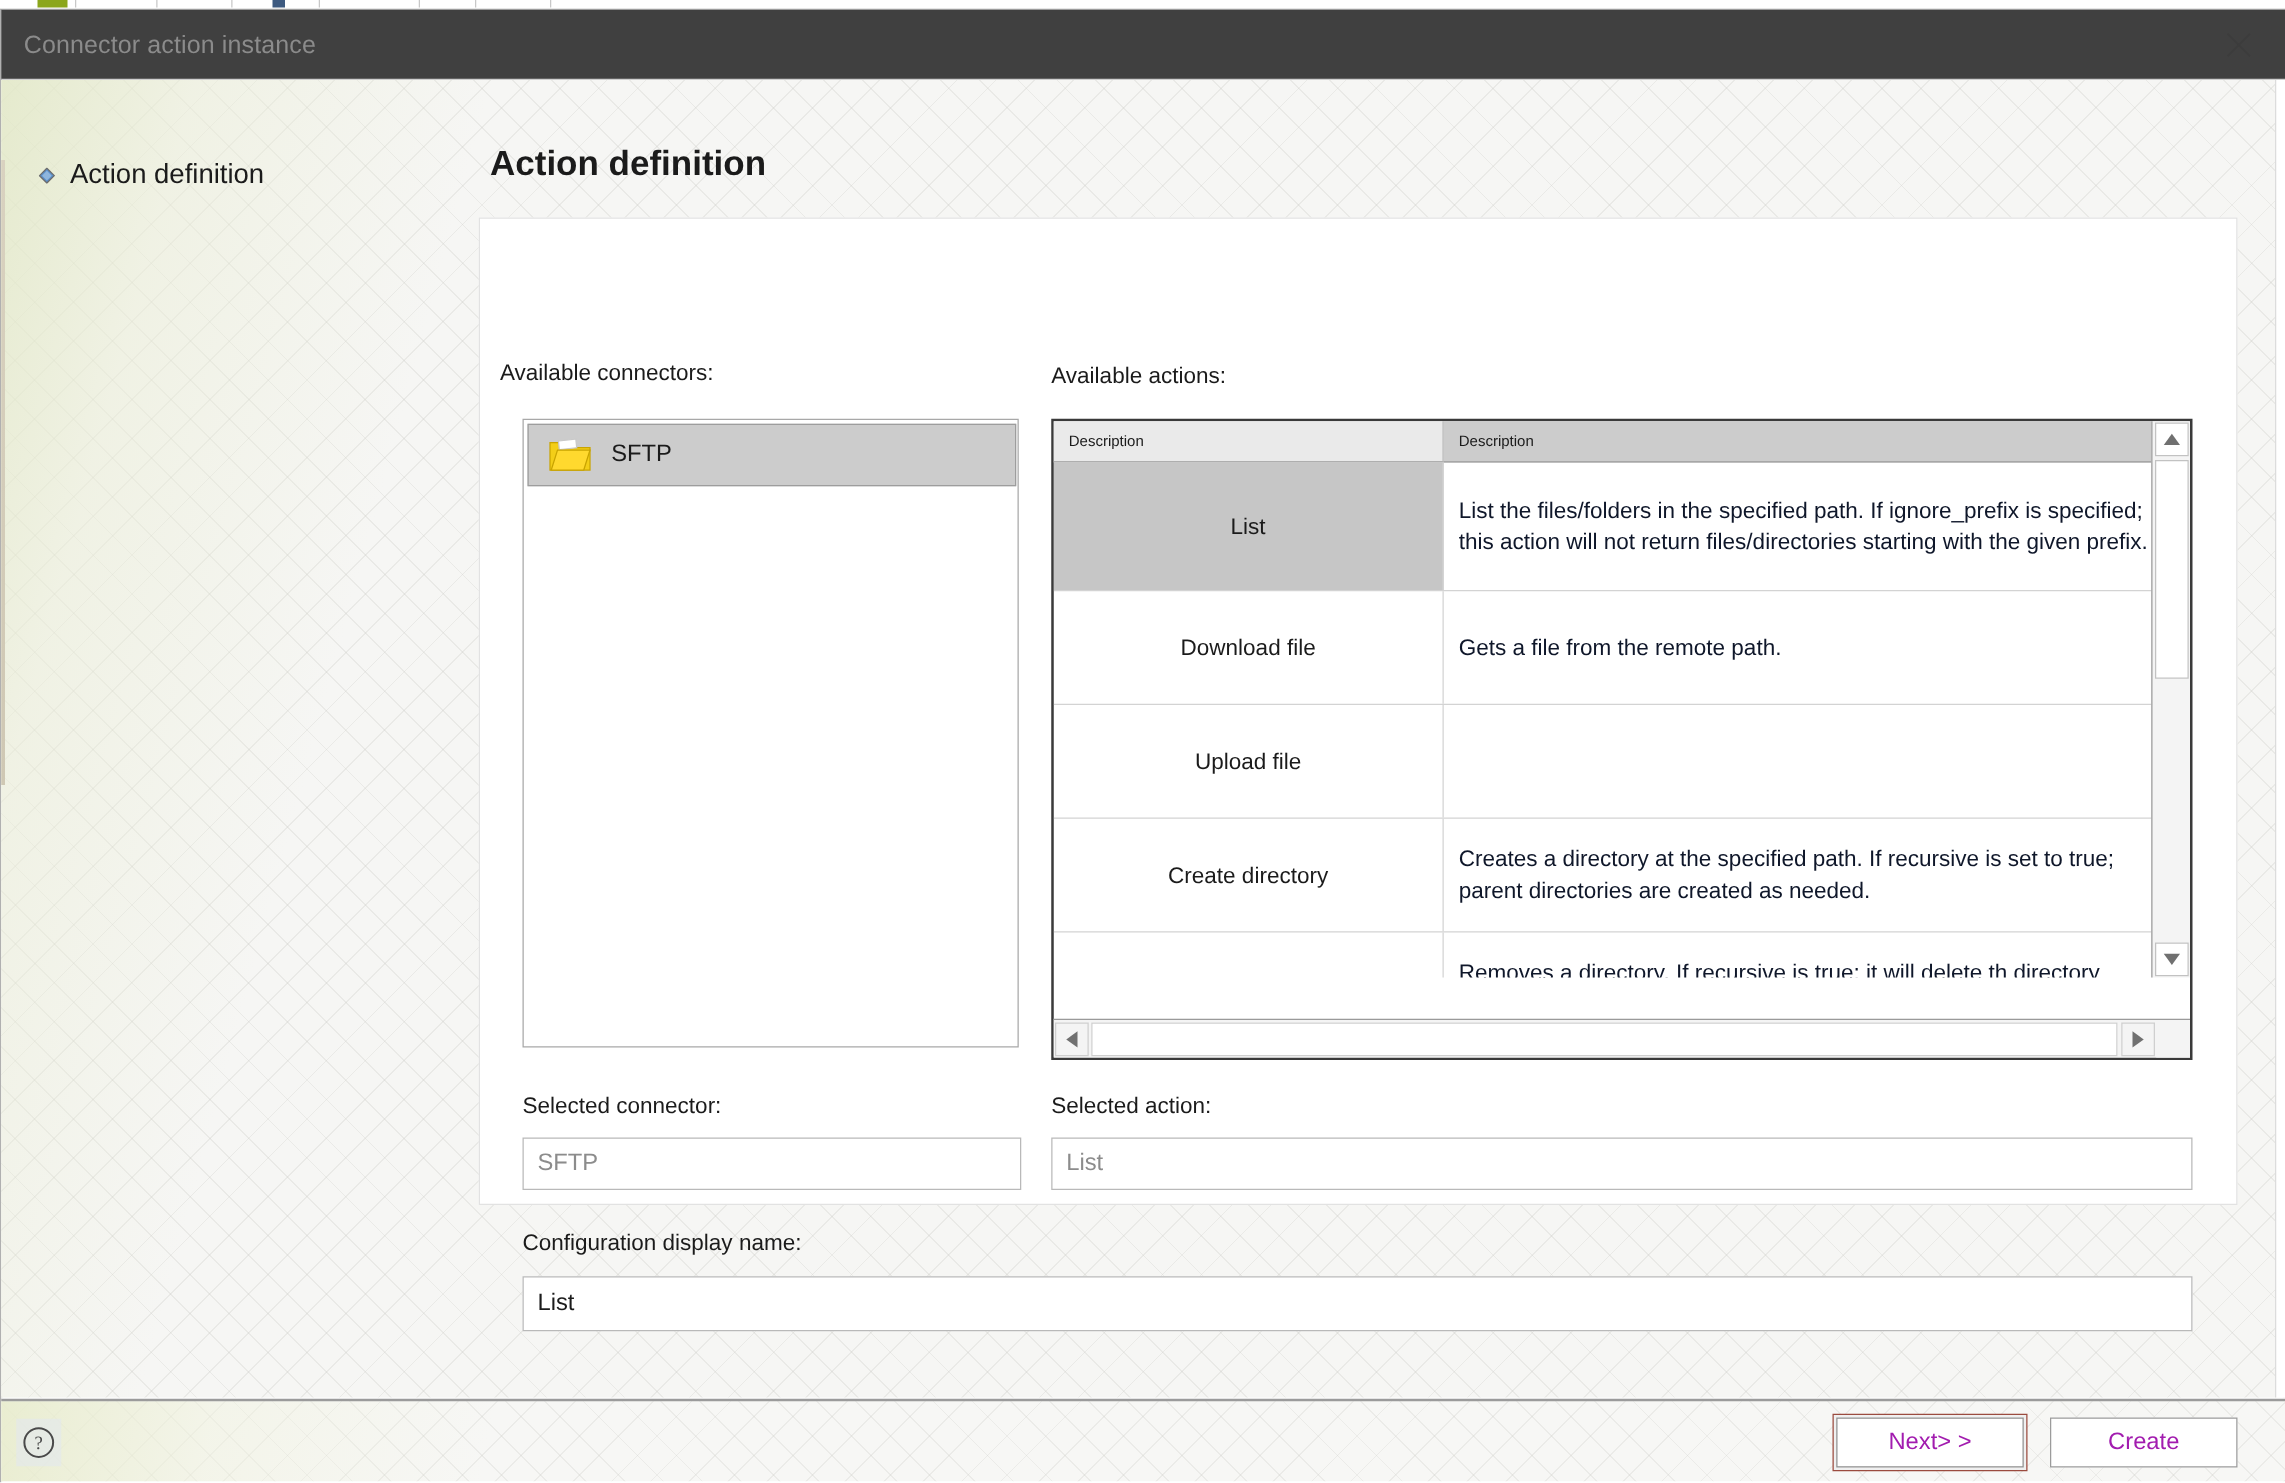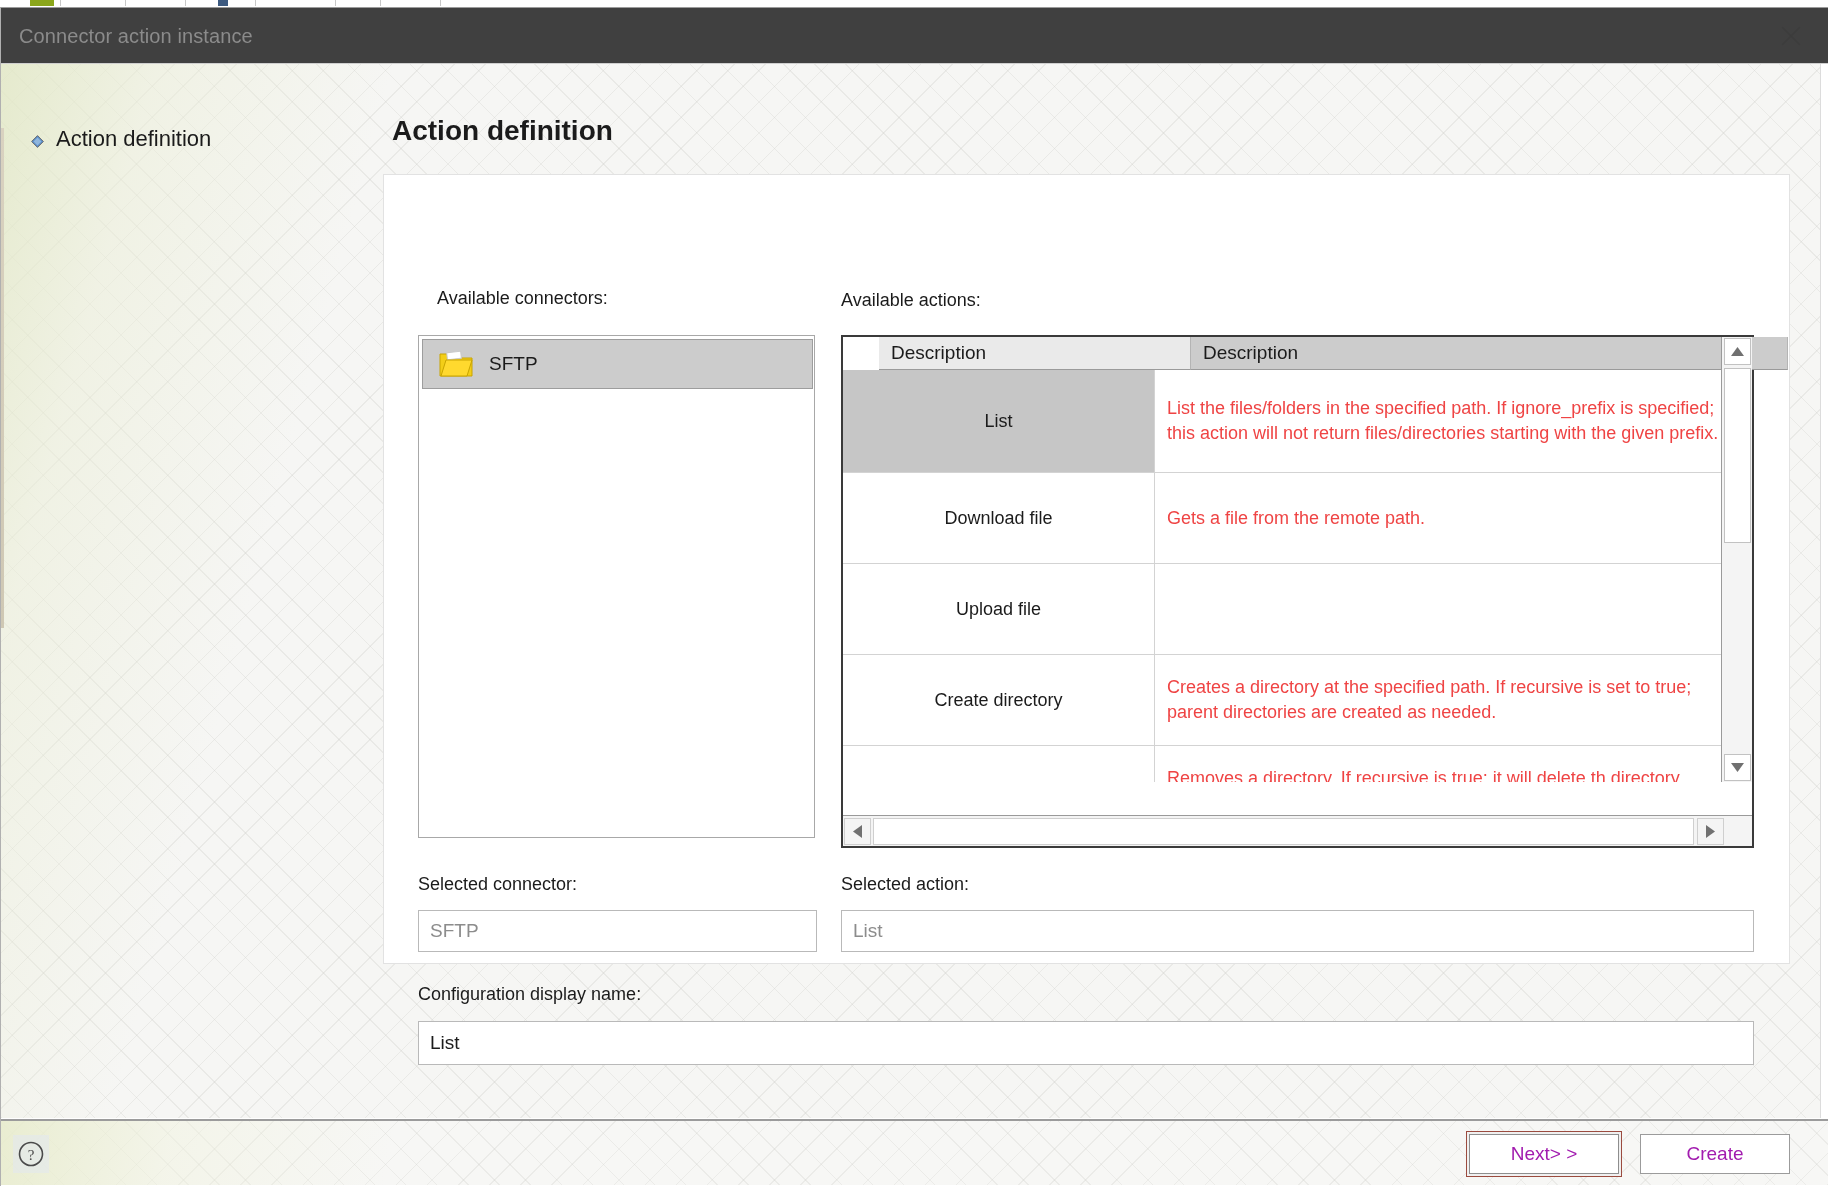--- a/index.html
+++ b/index.html
@@ -125,27 +125,26 @@
   
   .actions-box {
     position: absolute; left: 840px; top: 271px;
     width: 913px; height: 513px;
     background: #ffffff;
     border: 2px solid #3a3a3a;
   }
   .tbl-head { position: absolute; left: 0; top: 0; width: 909px; height: 33px; }
   .th {
     position: absolute; top: 0; height: 33px;
-    font-size: 19px; color: #1b1b1b;
+    font-size: 12px; color: #1b1b1b;
     display: flex; align-items: center;
     padding-left: 12px;
     border-right: 1px solid #b4b4b4;
     border-bottom: 1px solid #9a9a9a;
     cursor: default;
-    margin-left: 36px;
   }
   .th-left  { left: 0;   width: 312px; background: #eaeaea; }
   .th-right { left: 312px; width: 597px; background: #cccccc; }
 
   .tbl-body {
     position: absolute; left: 0; top: 33px;
     width: 909px; height: 412px;
     overflow: hidden;
   }
   .trow { position: relative; width: 909px; border-bottom: 1px solid #d3d3d3; }
@@ -153,21 +152,21 @@
     position: absolute; left: 0; top: 0; width: 312px; height: 100%;
     display: flex; align-items: center; justify-content: center;
     font-size: 18px; color: #1b1b1b;
     border-right: 1px solid #d3d3d3;
     cursor: default;
   }
   .cell-desc {
     position: absolute; left: 312px; top: 0; width: 597px; height: 100%;
     display: flex; align-items: center;
     padding: 0 8px 0 12px;
-    font-size: 18px; color: #ef4444; line-height: 25px;
+    font-size: 18px; color: #0f172a; line-height: 25px;
     cursor: default;
   }
   .trow.selected .cell-name { background: #c6c6c6; }
 
   
   .vscroll {
     position: absolute; right: 0; top: 0; width: 31px; height: 445px;
     background: #f4f4f4; border-left: 1px solid #9a9a9a;
   }
   .sb-arrow {
@@ -303,21 +302,21 @@
             <polygon points="6.5,0.6 12.4,6.5 6.5,12.4 0.6,6.5" fill="#5b8fc9" stroke="#6d6d6d" stroke-width="1"></polygon>
             <polygon points="6.5,2.6 10.4,6.5 6.5,10.4 2.6,6.5" fill="#8fb6dd"></polygon>
           </svg>
         </span>
         <span class="nav-label">Action definition</span>
       </div>
     </div>
 
     <div class="content-panel"></div>
 
-    <div class="fld-label" style="left:436px; top:224px;">Available connectors:</div>
+    <div class="fld-label" style="left:399px; top:224px;">Available connectors:</div>
     <div class="fld-label" style="left:840px; top:226px;">Available actions:</div>
 
     <div class="connectors-box">
       <div class="connector-item">
         <span class="folder-icon">
           <svg width="34" height="28" viewBox="0 0 34 28" aria-hidden="true">
             <path d="M1 26 L1 4 L12 4 L15 8 L33 8 L33 26 Z" fill="#f3ce18" stroke="#c9a400" stroke-width="1"></path>
             <path d="M10 2 L24 2 L24 9 L10 9 Z" fill="#ffffff" stroke="#c9c9c9" stroke-width="1" transform="translate(-2,0) rotate(-6 17 5)"></path>
             <path d="M2 26 L7 10 L33 10 L28 26 Z" fill="#ffd92e" stroke="#c9a400" stroke-width="1"></path>
           </svg>

